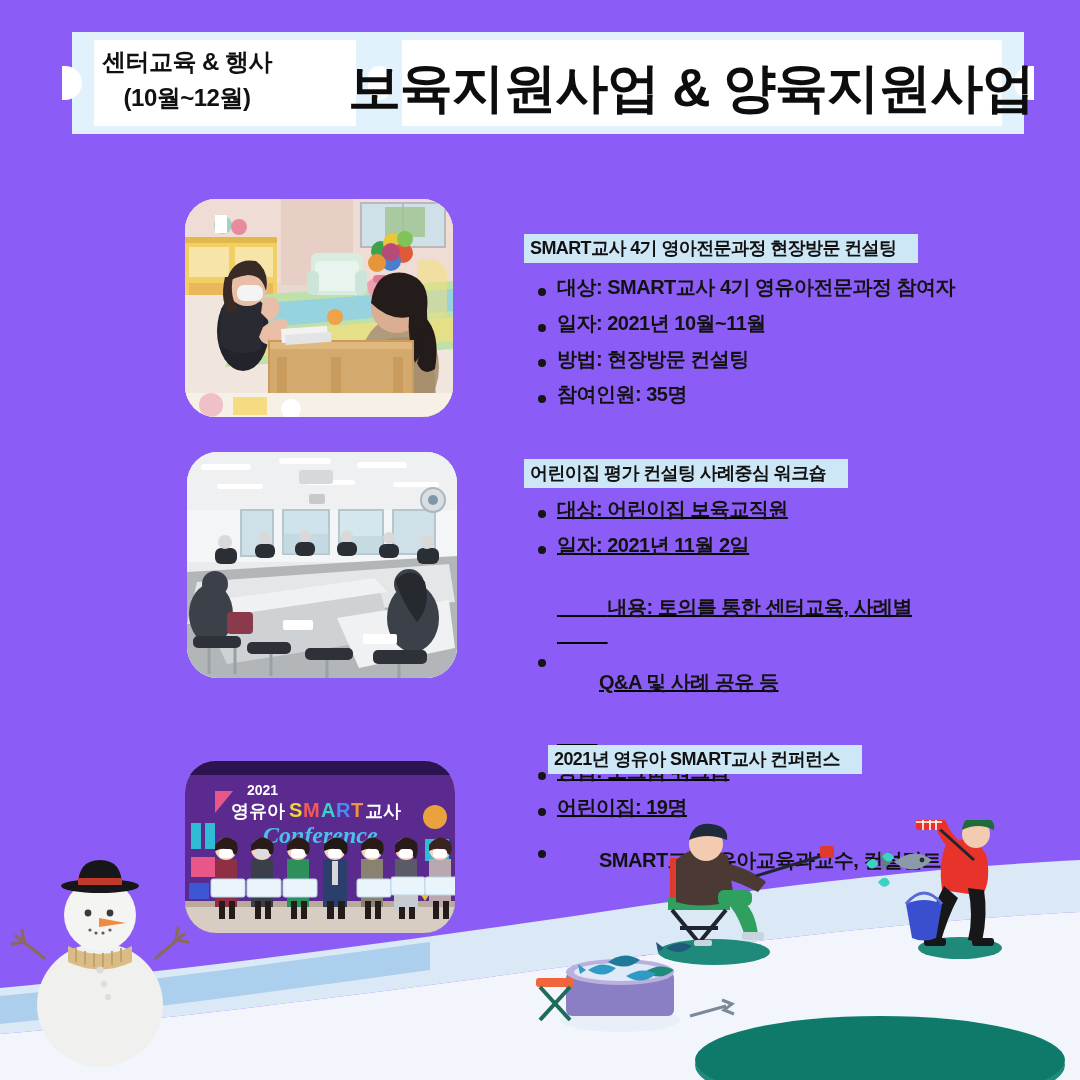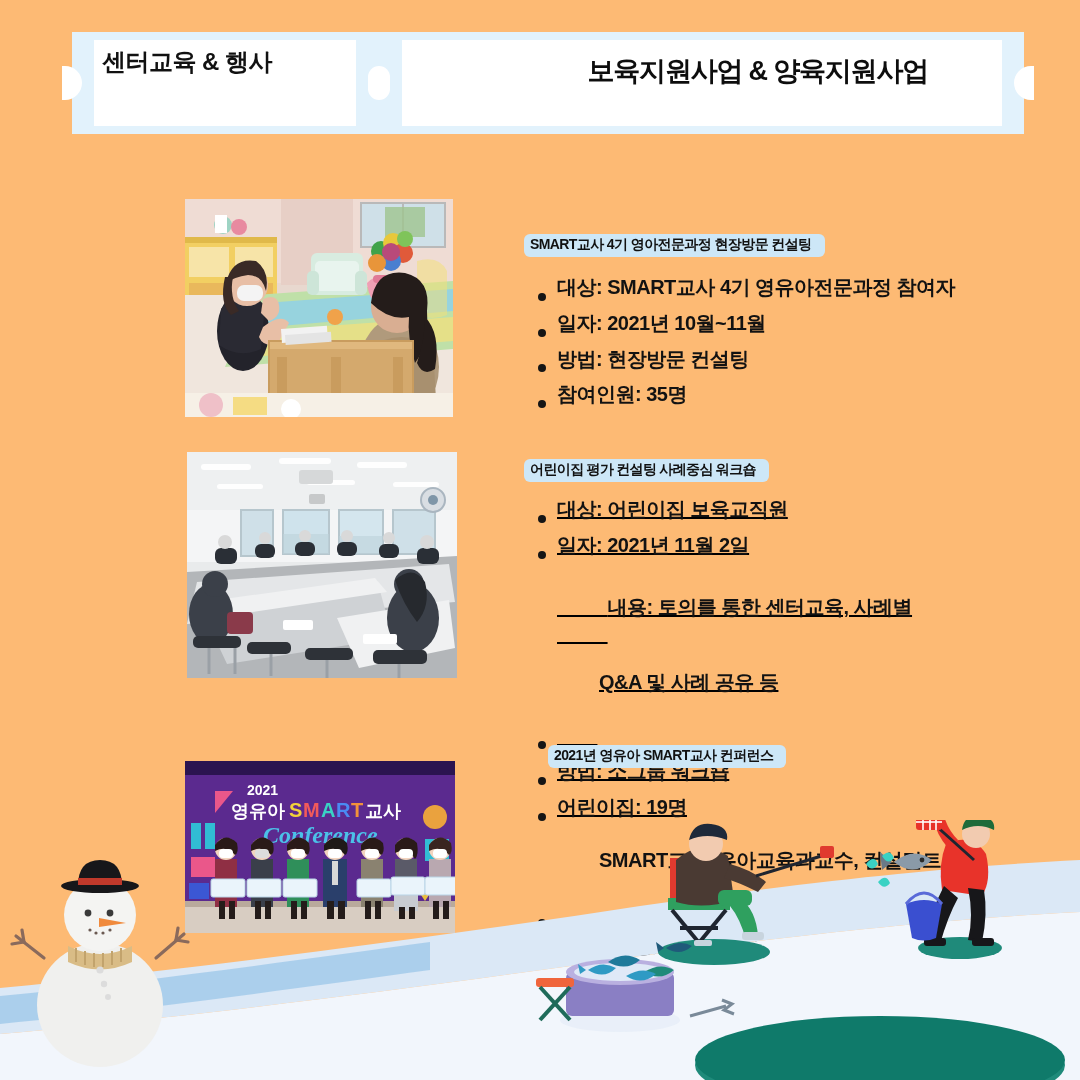--- a/index.html
+++ b/index.html
@@ -7,21 +7,21 @@
   html, body {
     margin: 0; padding: 0;
     width: 1080px; height: 1080px;
     background: #ffffff;
     font-family: "Liberation Sans", "DejaVu Sans", sans-serif;
     overflow: hidden;
   }
   #page {
     position: relative;
     width: 1080px; height: 1080px;
-    background: #fdba74;
+    background: #8b5cf6;
     overflow: hidden;
   }
 
   
   .banner {
     position: absolute;
     left: 72px; top: 32px;
     width: 952px; height: 102px;
     background: #e2f2fc;
   }
@@ -58,58 +58,58 @@
     color: #111111;
     font-size: 24px;
     font-weight: 700;
     line-height: 1.50;
     letter-spacing: -0.5px;
   }
   .tab-text .line2 { display: block; }
 
   .banner-title {
     position: absolute;
-    left: 340px; top: 53px;
+    left: 348px; top: 53px;
     width: 588px;
     text-align: right;
     color: #0d0d0d;
-    font-size: 27px;
+    font-size: 53px;
     font-weight: 700;
     letter-spacing: -1.2px;
     white-space: nowrap;
   }
 
   
   .section { position: absolute; }
 
   .photo {
     position: absolute;
     overflow: hidden;
     background: #cfcfcf;
+    border-radius: 31px;
   }
   .photo-inner { position: absolute; inset: 0; }
 
   .sec-title {
     position: absolute;
     display: inline-block;
     background: #cde7f7;
     color: #111111;
-    font-size: 14px;
+    font-size: 18px;
     font-weight: 700;
     letter-spacing: -0.6px;
-    padding: 2px 13px 3px 6px;
+    padding: 2px 22px 3px 6px;
     white-space: nowrap;
-    border-radius: 6px;
   }
 
   .bullets { position: absolute; }
   .bullet-row {
     position: relative;
     display: flex;
-    align-items: flex-end;
+    align-items: center;
     margin-bottom: 9px;
   }
   .bullet-dot {
     flex: 0 0 auto;
     width: 8px; height: 8px;
     border-radius: 50%;
     background: #151515;
     margin: 9px 11px 0 0;
   }
   .bullet-text {
@@ -145,20 +145,21 @@
     <div class="banner-sep sep-a"></div>
     <div class="banner-card card-left"></div>
     <div class="banner-card card-right"></div>
     <div class="banner-notch notch-l"></div>
     <div class="banner-notch notch-m"></div>
     <div class="banner-notch notch-r"></div>
   </div>
 
   <div class="tab-text">
     <span>센터교육 &amp; 행사</span>
+    <span class="line2">(10월~12월)</span>
   </div>
 
   <div class="banner-title">보육지원사업 &amp; 양육지원사업</div>
 
   <div class="section">
     <div class="photo" style="left:185px; top:199px; width:268px; height:218px;">
       <svg class="photo-inner" viewBox="0 0 268 218" preserveAspectRatio="none">
         <rect x="0" y="0" width="268" height="218" fill="#e8d8cf"></rect>
         <rect x="0" y="0" width="268" height="84" fill="#efdcd4"></rect>
         <rect x="96" y="0" width="72" height="86" fill="#e7cfc6"></rect>
@@ -326,21 +327,21 @@
           <line x1="84" y1="202" x2="84" y2="224"></line>
           <line x1="140" y1="208" x2="140" y2="226"></line>
           <line x1="212" y1="212" x2="212" y2="226"></line>
         </g>
         <rect x="40" y="160" width="26" height="22" rx="4" fill="#8a3a4a"></rect>
         <rect x="96" y="168" width="30" height="10" rx="2" fill="#ffffff"></rect>
         <rect x="176" y="182" width="34" height="10" rx="2" fill="#ffffff"></rect>
       </svg>
     </div>
 
-    <div class="sec-title" style="left:524px; top:459px;font-family:Liberation Serif, serif;">어린이집 평가 컨설팅 사례중심 워크숍</div>
+    <div class="sec-title" style="left:524px; top:459px;">어린이집 평가 컨설팅 사례중심 워크숍</div>
 
     <div class="bullets" style="left:538px; top:496px; width:420px;text-decoration:underline;">
       <div class="bullet-row">
         <span class="bullet-dot"></span>
         <span class="bullet-text">대상: 어린이집 보육교직원</span>
       </div>
       <div class="bullet-row">
         <span class="bullet-dot"></span>
         <span class="bullet-text">일자: 2021년 11월 2일</span>
       </div>

